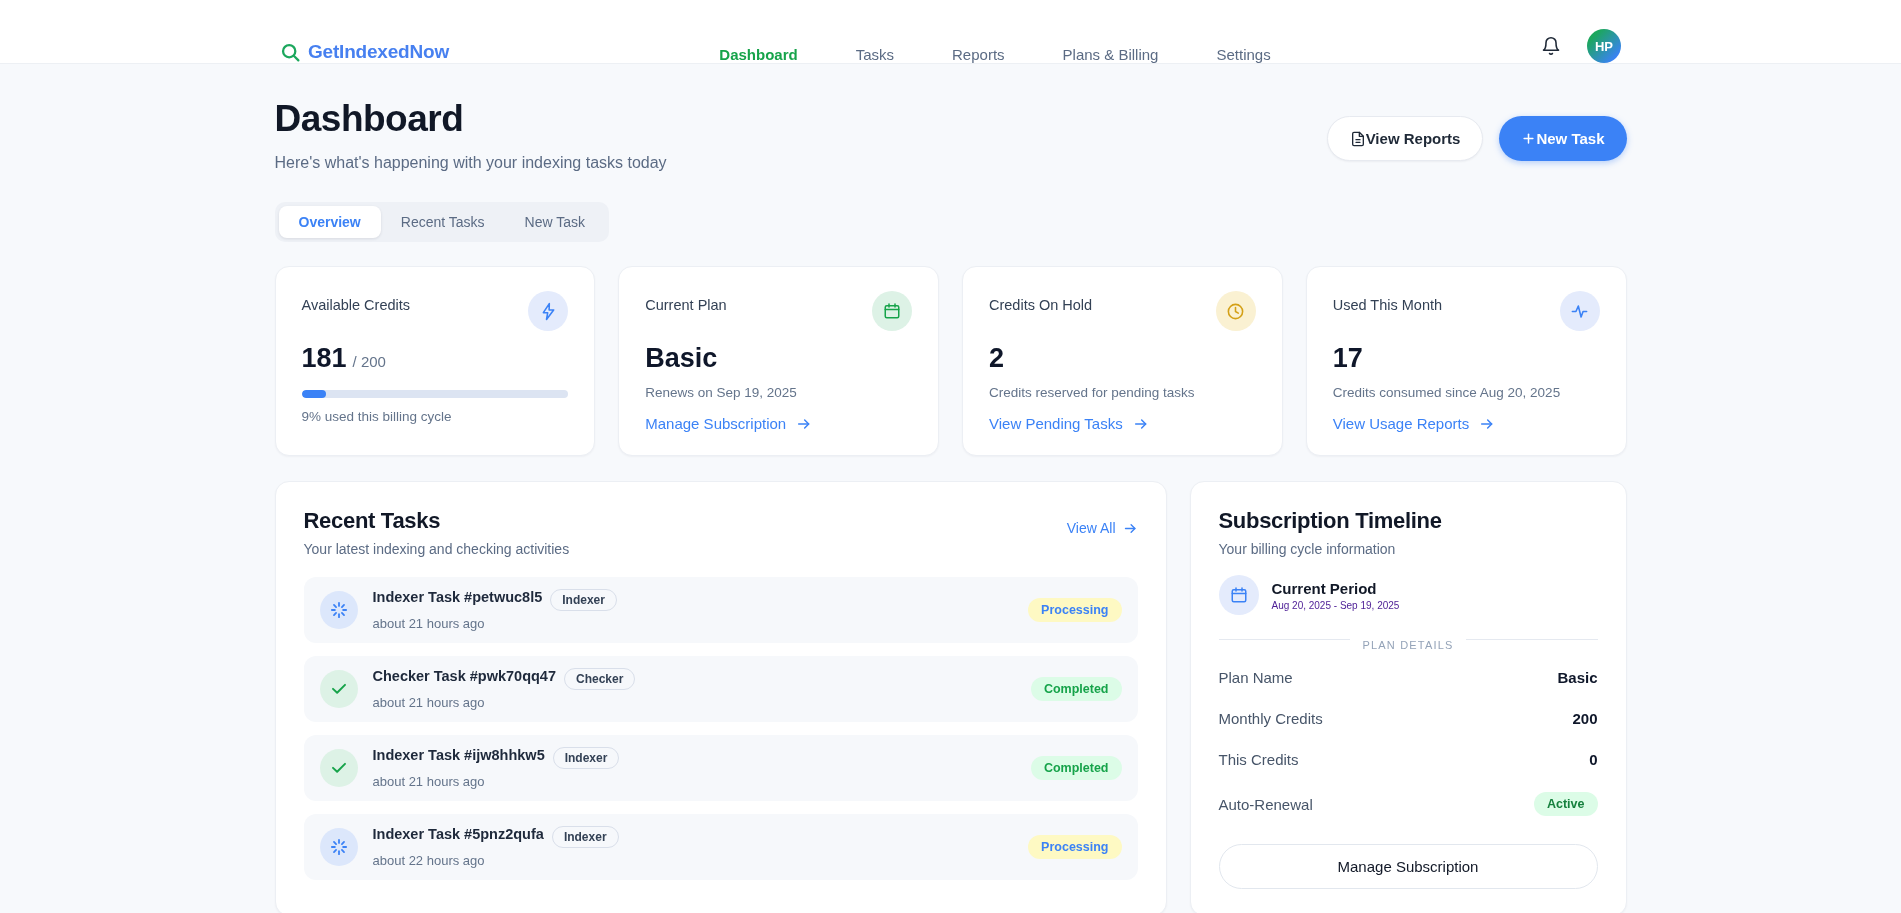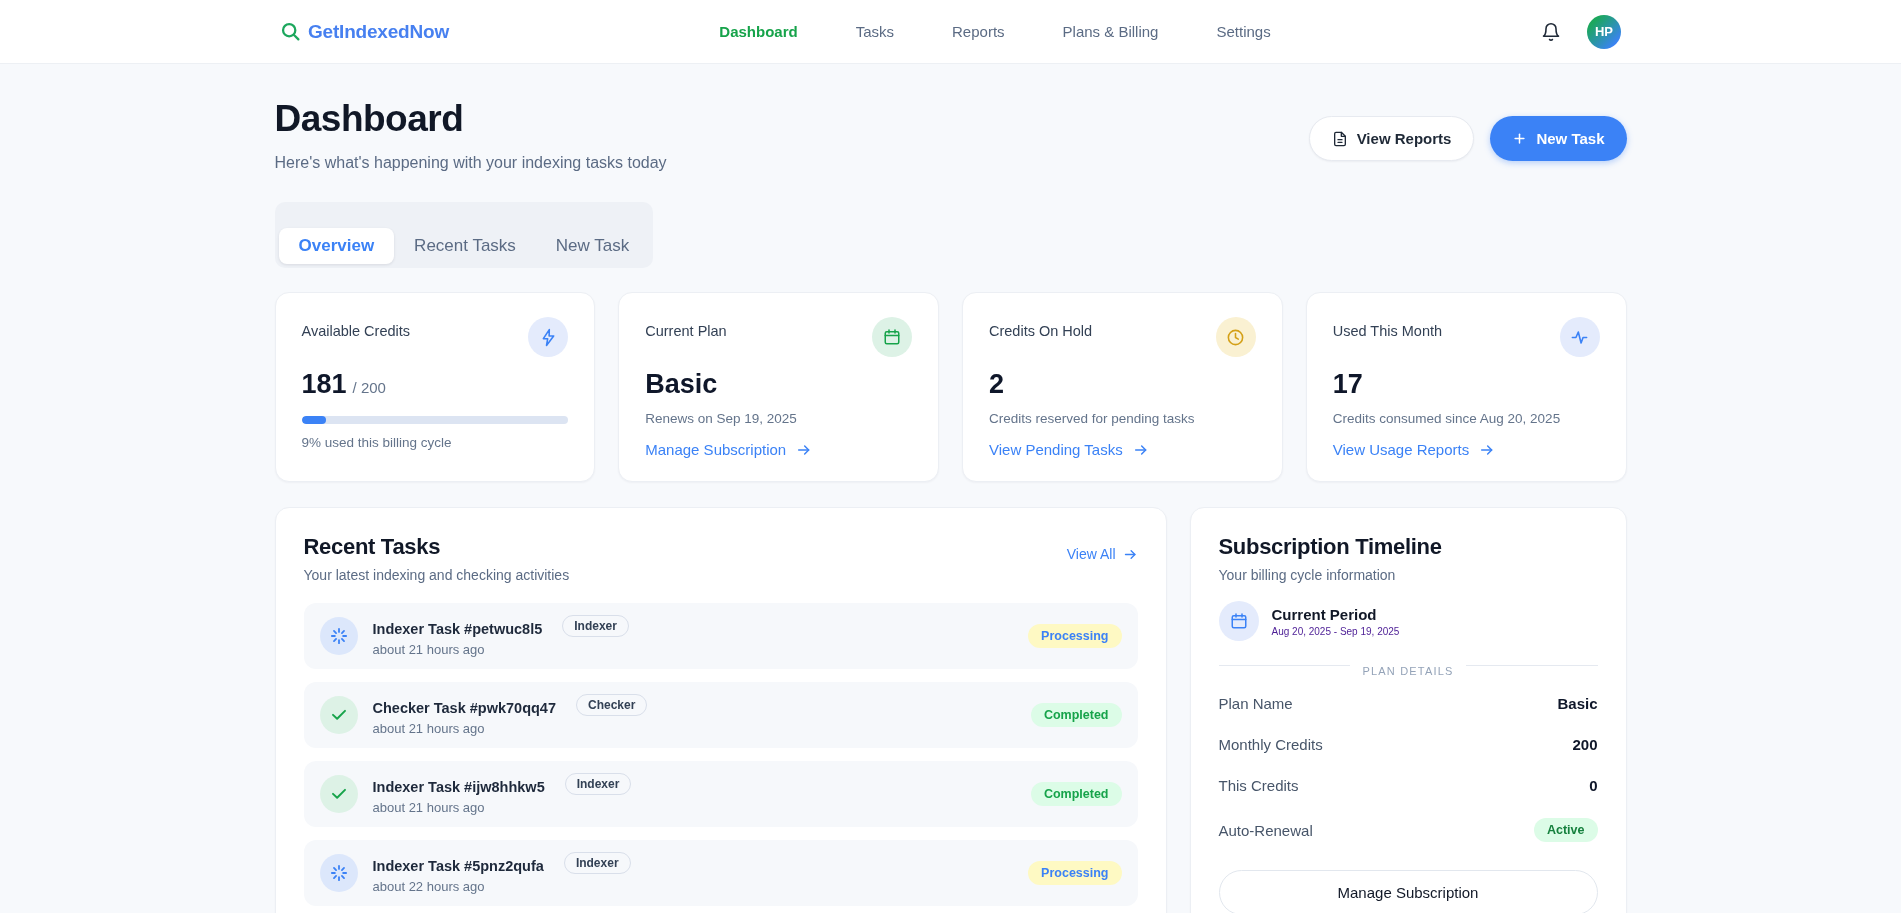--- a/index.html
+++ b/index.html
@@ -6,49 +6,49 @@
   html, body { width: 1901px; height: 913px; }
   body {
     font-family: "Liberation Sans", "DejaVu Sans", sans-serif;
     background: #f7f9fc;
     color: #0f172a;
     overflow: hidden;
   }
   
   .topbar {
     height: 64px; background: #ffffff; border-bottom: 1px solid #edf0f4;
-    display: flex; align-items: center; padding: 0 280px 0 280px;
+    display: flex; align-items: flex-end; padding: 0 280px 0 280px;
   }
   .logo { display: flex; align-items: center; gap: 7px; cursor: pointer; }
   .logo-text { font-size: 19px; font-weight: 700; color: #4780f0; letter-spacing: -0.2px; }
   .topnav { flex: 1; display: flex; justify-content: center; gap: 58px; }
   .topnav .nav-item { font-size: 15px; font-weight: 500; color: #5b6b84; cursor: pointer; }
   .topnav .nav-item.active { color: #16a34a; font-weight: 600; }
   .topbar-right { display: flex; align-items: center; gap: 26px; }
   .bell-btn { cursor: pointer; display: flex; align-items: center; }
   .avatar {
     width: 34px; height: 34px; border-radius: 50%;
     background: linear-gradient(135deg, #1ca75d 20%, #3b82f6 85%);
     color: #fff; font-size: 13px; font-weight: 700;
     display: flex; align-items: center; justify-content: center; cursor: pointer;
   }
   
   .content { width: 1352px; margin: 0 auto; padding-top: 34px; }
   .page-head { display: flex; justify-content: space-between; align-items: flex-start; }
   .page-title { font-size: 37px; font-weight: 600; color: #111827; letter-spacing: -0.5px; }
   .page-subtitle { margin-top: 14px; font-size: 16px; color: #5b6b84; }
   .head-actions { display: flex; gap: 16px; margin-top: 18px; }
-  .btn { display: inline-flex; align-items: center; gap: 9px; height: 45px; padding: 0 22px;
+  .btn { display: inline-flex; align-items: center; height: 45px; padding: 0 22px;
          border-radius: 23px; font-size: 15px; font-weight: 600; cursor: pointer; border: none; }
   .btn-outline { background: #ffffff; color: #1f2937; border: 1px solid #e7eaf0;
                  box-shadow: 0 1px 2px rgba(16,24,40,.05); }
   .btn-primary { background: #3b82f6; color: #ffffff; box-shadow: 0 2px 6px rgba(59,130,246,.35); }
   
   .tabs { margin-top: 30px; display: inline-flex; background: #eef1f6; border-radius: 10px; padding: 4px; }
-  .tab { padding: 8px 20px; font-size: 17px; font-weight: 500; color: #5b6b84; border-radius: 8px; cursor: pointer; margin-top: 22px; }
+  .tab { padding: 8px 20px; font-size: 14px; font-weight: 500; color: #5b6b84; border-radius: 8px; cursor: pointer; }
   .tab.active { background: #ffffff; color: #3b82f6; font-weight: 600; box-shadow: 0 1px 3px rgba(16,24,40,.1); }
   
   .stats-row { margin-top: 24px; display: grid; grid-template-columns: repeat(4, 1fr); gap: 23px; }
   .card {
     background: #ffffff; border: 1px solid #eceff4; border-radius: 14px;
     padding: 24px 26px; height: 190px; box-shadow: 0 1px 2px rgba(16,24,40,.04);
   }
   .card-top { display: flex; justify-content: space-between; align-items: flex-start; }
   .card-label { font-size: 14.5px; font-weight: 500; color: #334155; padding-top: 6px; }
   .icon-circle { width: 40px; height: 40px; border-radius: 50%; display: flex; align-items: center; justify-content: center; }
@@ -76,21 +76,21 @@
               padding: 12px 16px; margin-bottom: 13px; cursor: pointer; }
   .task-row:last-child { margin-bottom: 0; }
   .task-icon { width: 38px; height: 38px; border-radius: 50%; display: flex; align-items: center;
                justify-content: center; margin-right: 15px; flex: none; }
   .task-row[data-state="processing"] .task-icon { background: #dce7fb; }
   .task-row[data-state="completed"] .task-icon { background: #ddf2e6; }
   .task-icon .check-icon, .task-icon .spinner-icon { display: none; }
   .task-row[data-state="completed"] .check-icon { display: block; }
   .task-row[data-state="processing"] .spinner-icon { display: block; }
   .task-main { flex: 1; }
-  .task-title-row { display: flex; align-items: flex-end; gap: 20px; }
+  .task-title-row { display: flex; align-items: flex-start; gap: 8px; }
   .task-title { font-size: 14.5px; font-weight: 600; color: #1e293b; }
   .task-type {
     font-size: 12px; font-weight: 700; color: #334155; border: 1px solid #d9dfea;
     border-radius: 999px; padding: 3px 11px; background: transparent;
   }
   .task-time { margin-top: 5px; font-size: 13px; color: #64748b; }
   .task-status { font-size: 12.5px; font-weight: 600; border-radius: 999px; padding: 5px 13px; }
   .task-row[data-state="processing"] .task-status { background: #fef9c3; color: #3b82f6; text-align: center; }
   .task-row[data-state="completed"] .task-status { background: #dcfce7; color: #16a34a; }
   

